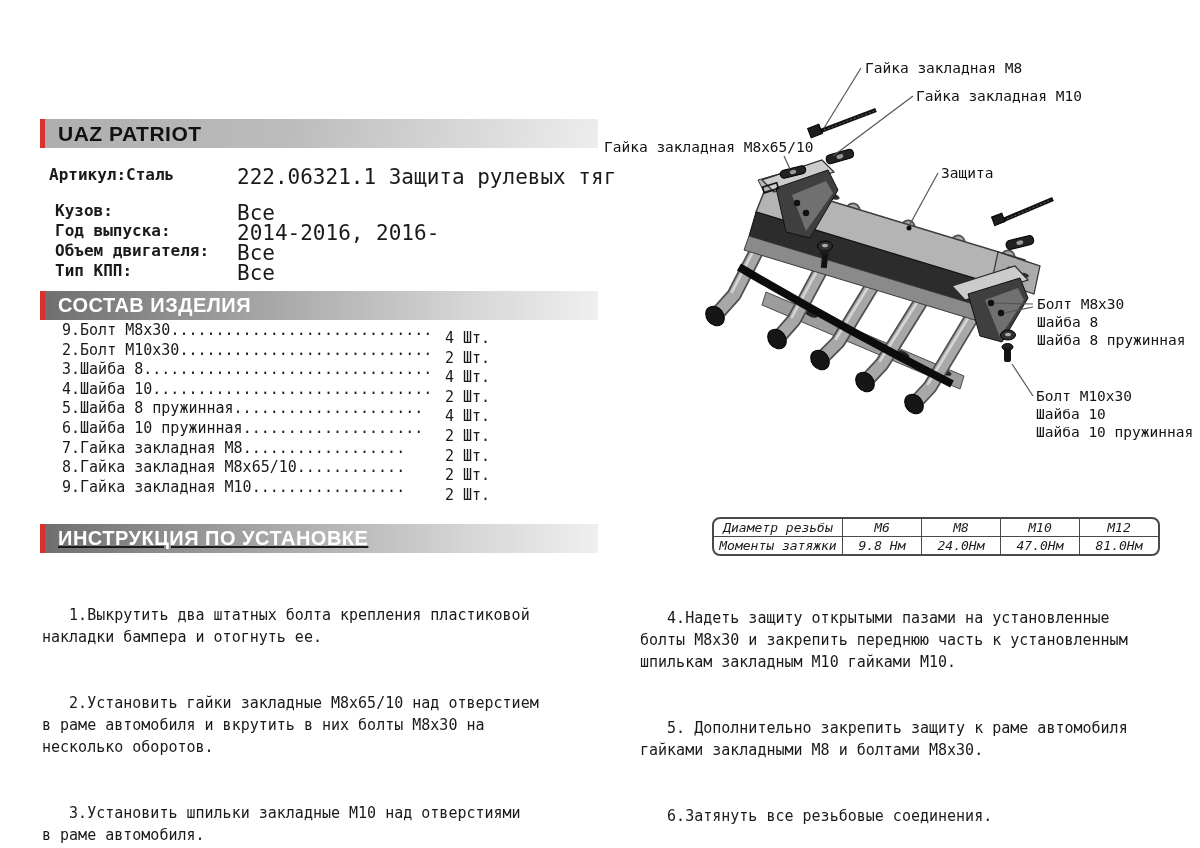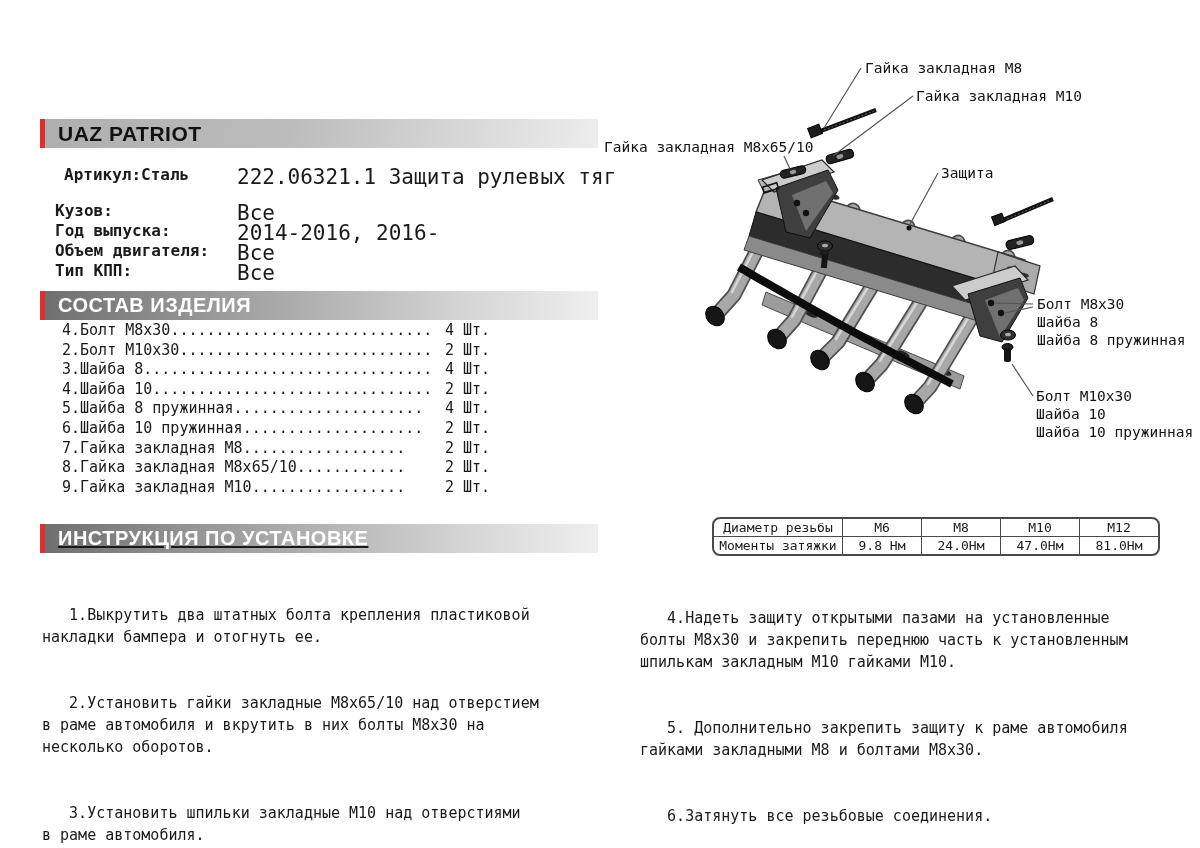--- a/index.html
+++ b/index.html
@@ -11,64 +11,64 @@
   .bar.section-bar{background:linear-gradient(90deg,#6e6e6e 0%,#a3a3a3 38%,#d7d7d7 78%,#efefef 100%);}
   .bar .bar-text{margin-left:18px;font-family:"Liberation Sans",sans-serif;font-weight:bold;
         font-size:21px;letter-spacing:0.5px;white-space:nowrap;}
   .bar.title-bar .bar-text{color:#111;}
   .bar.section-bar .bar-text{color:#fff;font-size:20px;}
   .abs{position:absolute;white-space:nowrap;}
   .lbl{font-weight:bold;font-size:16px;}
   .val{font-size:21px;}
   #parts-list{position:absolute;left:62px;top:321px;width:500px;font-size:15px;line-height:19.6px;}
   .part-row{position:relative;height:19.6px;}
-  .part-qty{position:absolute;left:383px;top:0;}
+  .part-qty{position:absolute;left:383px;top:8px;}
   .instr{position:absolute;font-size:15px;line-height:22px;white-space:pre-wrap;}
   .instr p{margin:0 0 0 0;}
   #instr-left{left:42px;top:560px;width:570px;}
   #instr-right{left:640px;top:563px;width:550px;}
   #torque{position:absolute;left:712px;top:517px;border:2px solid #4a4a4a;border-radius:8px;
           overflow:hidden;background:#fff;}
-  #torque table{border-collapse:collapse;font-size:13px;}
+  #torque table{border-collapse:collapse;font-size:13px;font-style:italic;}
   #torque td{border:1px solid #4a4a4a;text-align:center;padding:0;height:17px;vertical-align:middle;}
   #torque td.c0{width:128px;} #torque td.c{width:78px;}
   #torque tr:first-child td{border-top:none;} #torque tr:last-child td{border-bottom:none;}
   #torque td:first-child{border-left:none;} #torque td:last-child{border-right:none;margin-top:40px;}
   #diagram{position:absolute;left:600px;top:40px;}
   svg text{font-family:"DejaVu Sans Mono",monospace;font-size:14.5px;fill:#141414;}
 </style>
 </head>
 <body>
 
 <div id="page">
 
   <div class="bar title-bar">
     <div class="red"></div>
     <div class="bar-text">UAZ PATRIOT</div>
   </div>
 
-  <div class="abs lbl" style="left:64px;top:165px;">Артикул:Сталь</div>
+  <div class="abs lbl" style="left:49px;top:165px;">Артикул:Сталь</div>
   <div class="abs val" style="left:237px;top:165px;">222.06321.1 Защита рулевых тяг</div>
 
   <div class="abs lbl" style="left:55px;top:201px;">Кузов:</div>
   <div class="abs val" style="left:237px;top:201px;">Все</div>
   <div class="abs lbl" style="left:55px;top:221px;">Год выпуска:</div>
   <div class="abs val" style="left:237px;top:221px;">2014-2016, 2016-</div>
   <div class="abs lbl" style="left:55px;top:241px;">Объем двигателя:</div>
   <div class="abs val" style="left:237px;top:241px;">Все</div>
   <div class="abs lbl" style="left:55px;top:261px;">Тип КПП:</div>
   <div class="abs val" style="left:237px;top:261px;">Все</div>
 
   <div class="bar section-bar" style="top:291px;">
     <div class="red"></div>
     <div class="bar-text">СОСТАВ ИЗДЕЛИЯ</div>
   </div>
 
   <div id="parts-list">
-    <div class="part-row"><span>4.Болт М8х30</span><span>.............................</span><span class="part-qty">4 Шт.</span></div>
+    <div class="part-row"><span>9.Болт М8х30</span><span>.............................</span><span class="part-qty">4 Шт.</span></div>
     <div class="part-row"><span>2.Болт М10х30</span><span>............................</span><span class="part-qty">2 Шт.</span></div>
     <div class="part-row"><span>3.Шайба 8</span><span>................................</span><span class="part-qty">4 Шт.</span></div>
     <div class="part-row"><span>4.Шайба 10</span><span>...............................</span><span class="part-qty">2 Шт.</span></div>
     <div class="part-row"><span>5.Шайба 8 пружинная</span><span>.....................</span><span class="part-qty">4 Шт.</span></div>
     <div class="part-row"><span>6.Шайба 10 пружинная</span><span>....................</span><span class="part-qty">2 Шт.</span></div>
     <div class="part-row"><span>7.Гайка закладная М8</span><span>..................</span><span class="part-qty">2 Шт.</span></div>
     <div class="part-row"><span>8.Гайка закладная М8х65/10</span><span>............</span><span class="part-qty">2 Шт.</span></div>
     <div class="part-row"><span>9.Гайка закладная М10</span><span>.................</span><span class="part-qty">2 Шт.</span></div>
   </div>
 

